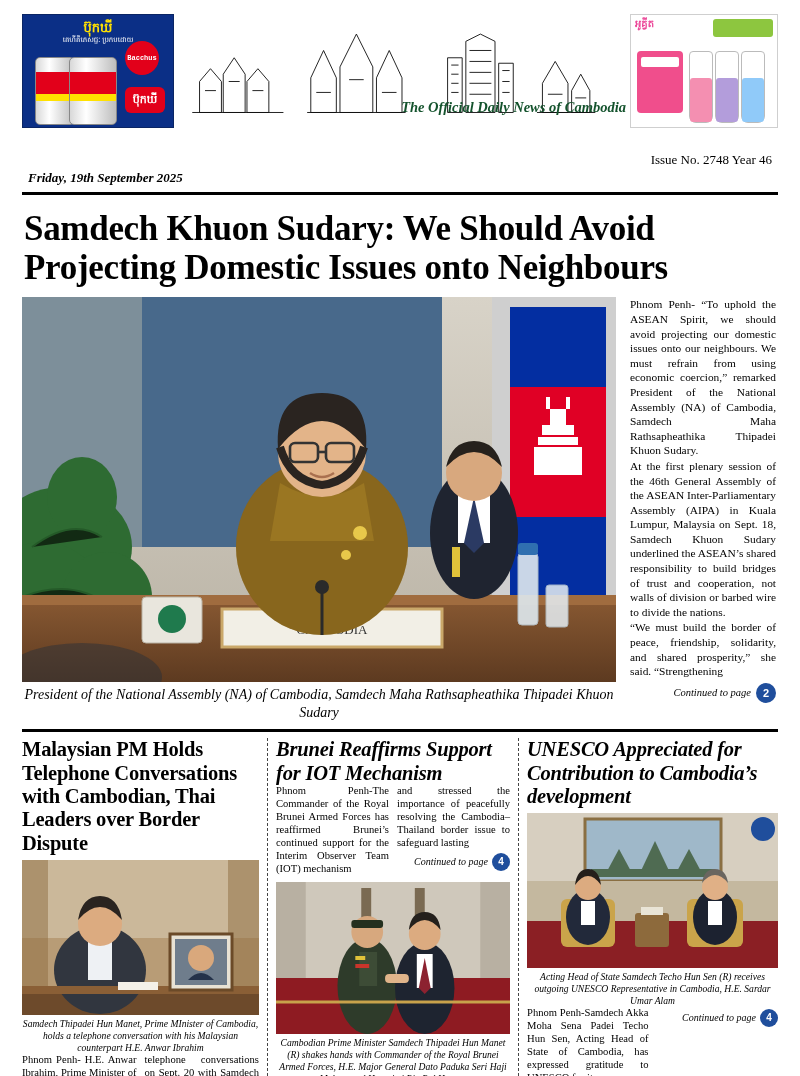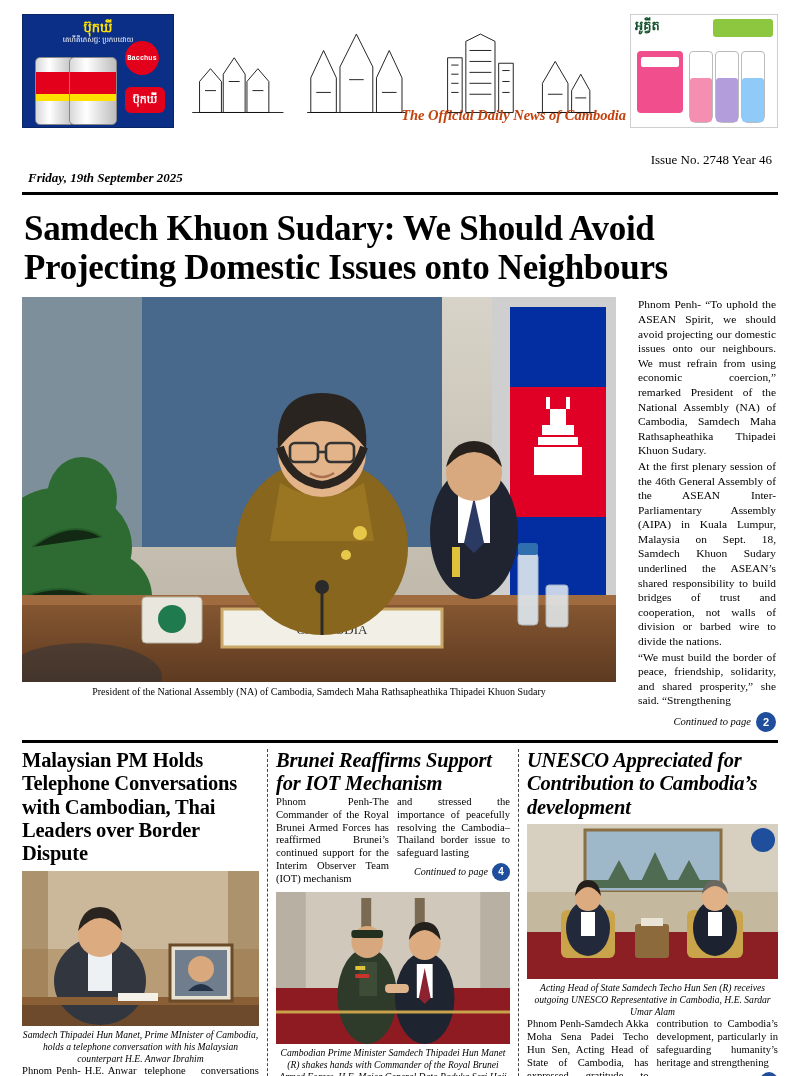--- a/index.html
+++ b/index.html
@@ -19,24 +19,24 @@
   .ad-left .can .band2{position:absolute;top:36px;left:0;right:0;height:7px;background:#ffe100;}
   .ad-left .badge{position:absolute;border-radius:50%;background:#e2001a;color:#fff;font-size:7px;font-weight:bold;display:flex;align-items:center;justify-content:center;font-family:Liberation Mono, monospace;}
   .ad-left .badge.b1{width:34px;height:34px;right:14px;top:26px;}
   .ad-left .badge.b2{width:40px;height:26px;right:8px;bottom:14px;border-radius:6px;font-size:11px;}
 
   .title-wrap{flex:1;position:relative;height:112px;overflow:hidden;}
   .skyline{position:absolute;left:0;right:0;bottom:0;top:0;}
   .paper-title{position:absolute;left:0;right:0;top:22px;text-align:center;font-family:"Liberation Serif",serif;font-weight:bold;font-size:58px;letter-spacing:-1px;line-height:1;}
   .paper-title .k{color:#c8102e;}
   .paper-title .rest{color:#1d1d9c;}
-  .tagline{position:absolute;right:4px;bottom:2px;font-style:italic;font-weight:bold;font-size:14.5px;color:#c2410c;}
+  .tagline{position:absolute;right:4px;bottom:10px;font-style:italic;font-weight:bold;font-size:14.5px;color:#14532d;}
 
   .ad-right{width:146px;height:112px;background:#ffffff;border:1px solid #cfcfcf;position:relative;overflow:hidden;}
-  .ad-right .hdr{position:absolute;top:2px;left:4px;color:#14532d;font-size:13px;font-weight:bold;font-family:"DejaVu Sans",sans-serif;}
+  .ad-right .hdr{position:absolute;top:2px;left:4px;color:#ec4899;font-size:10px;font-weight:bold;font-family:"DejaVu Sans",sans-serif;}
   .ad-right .grn{position:absolute;top:4px;right:4px;width:60px;height:18px;background:#8dc63f;border-radius:3px;}
   .ad-right .box{position:absolute;left:6px;top:36px;width:46px;height:62px;background:#f04e8c;border-radius:4px;}
   .ad-right .box .lbl{position:absolute;top:6px;left:4px;right:4px;height:10px;background:#fff;border-radius:2px;}
   .ad-right .btl{position:absolute;bottom:4px;width:22px;height:70px;border-radius:4px 4px 7px 7px;border:1px solid #bbb;background:#fff;}
   .ad-right .btl i{position:absolute;left:0;right:0;bottom:0;height:44px;display:block;border-radius:3px;}
   .ad-right .btl.b1{left:58px;}
   .ad-right .btl.b1 i{background:#f48fb1;}
   .ad-right .btl.b2{left:84px;}
   .ad-right .btl.b2 i{background:#b39ddb;}
   .ad-right .btl.b3{left:110px;}
@@ -46,23 +46,23 @@
   .datebar{display:flex;justify-content:space-between;align-items:center;font-size:13px;margin-top:8px;padding:0 6px 6px 6px;border-bottom:3px solid #000;}
   .datebar .date{font-style:italic;font-weight:bold;margin-top:36px;}
   .datebar .issue{font-weight:normal;}
 
   
   .lead-head{font-size:35px;font-weight:bold;line-height:1.12;margin:14px 2px 10px 2px;letter-spacing:-.3px;}
   .lead-body{display:flex;gap:10px;}
   .lead-photo-col{width:594px;}
   .photo{position:relative;overflow:hidden;background:#2b3a4a;}
   .lead-photo{height:385px;}
-  .cap{font-size:10px;text-align:center;margin-top:4px;line-height:1.25;}
+  .cap{font-size:14px;font-style:italic;text-align:center;margin-top:4px;line-height:1.25;}
   .lead-text{width:150px;font-size:11.4px;line-height:1.28;text-align:justify;}
-  .lead-text p{margin:0 0 1px 12px;}
+  .lead-text p{margin:0 0 1px 4px;}
   .cont-row{display:flex;align-items:center;justify-content:flex-end;gap:5px;font-size:10.5px;font-style:italic;margin-top:4px;}
   .pagebub{display:inline-flex;align-items:center;justify-content:center;width:20px;height:20px;border-radius:50%;background:#1f4e9c;color:#fff;font-size:11px;font-weight:bold;font-style:normal;font-family:"Liberation Sans",sans-serif;}
 
   .rule{border:0;border-top:3px solid #000;margin:8px 0 6px 0;}
 
   
   .cols{display:flex;}
   .col{box-sizing:border-box;}
   .c1{width:245px;padding-right:8px;}
   .c2{width:252px;padding:0 8px;border-left:1px dashed #444;border-right:1px dashed #444;}
@@ -384,21 +384,20 @@
           <rect x="108" y="100" width="34" height="34" rx="3" fill="#8d6a3c"></rect>
           <rect x="114" y="94" width="22" height="8" fill="#e9e4d6"></rect>
 
           <circle cx="236" cy="16" r="12" fill="#1f4e9c"></circle>
         </svg>
       </div>
       <div class="cap2">Acting Head of State Samdech Techo Hun Sen (R) receives outgoing UNESCO Representative in Cambodia, H.E. Sardar Umar Alam</div>
       <div class="body-2col">
         <div class="bc">Phnom Penh-Samdech Akka Moha Sena Padei Techo Hun Sen, Acting Head of State of Cambodia, has expressed gratitude to UNESCO for its</div>
         <div class="bc">
-          <span>contribution to Cambodia’s development, particularly in safeguarding humanity’s heritage and strengthening</span>
           <div class="cont-small" style="justify-content:flex-end;margin-top:2px;">
             <span>Continued to page</span>
             <span class="pagebub sm">4</span>
           </div>
         </div>
       </div>
     </div>
 
   </div>
 </div>

